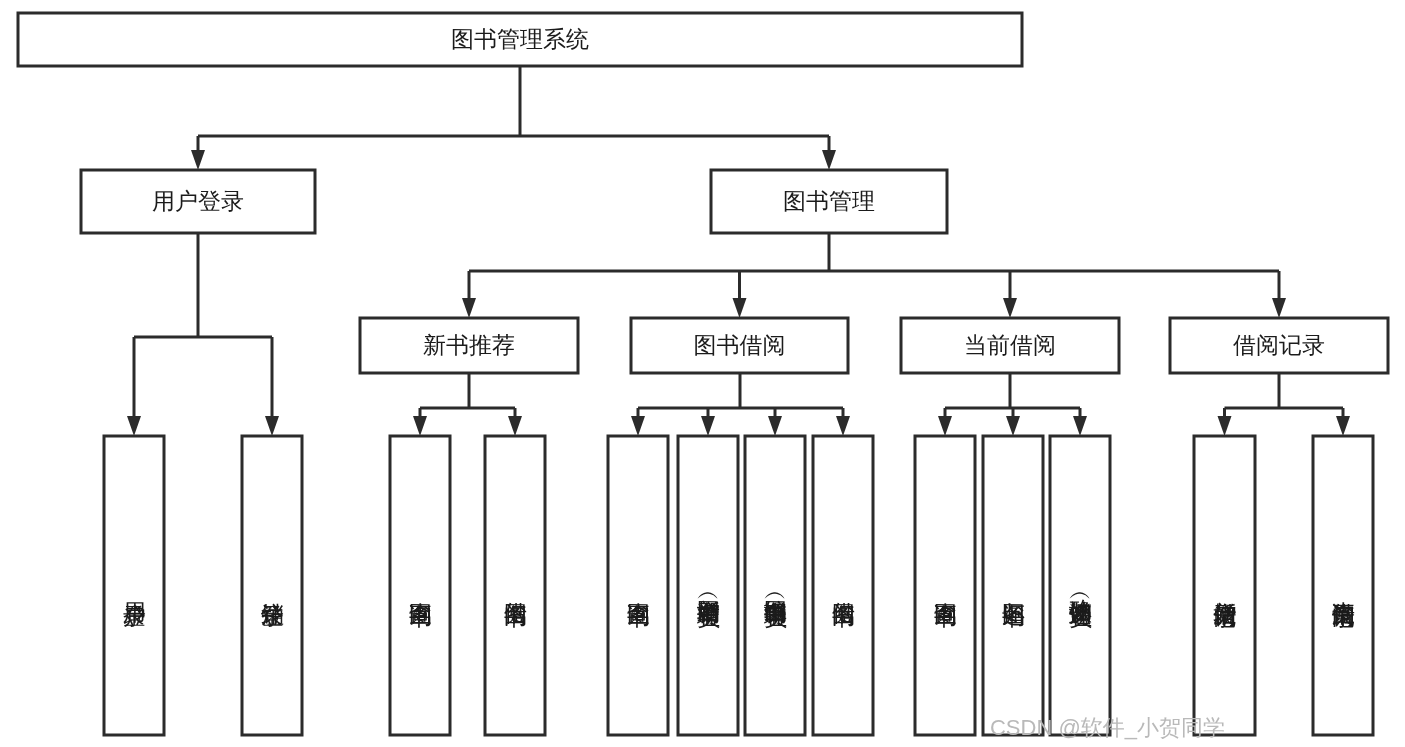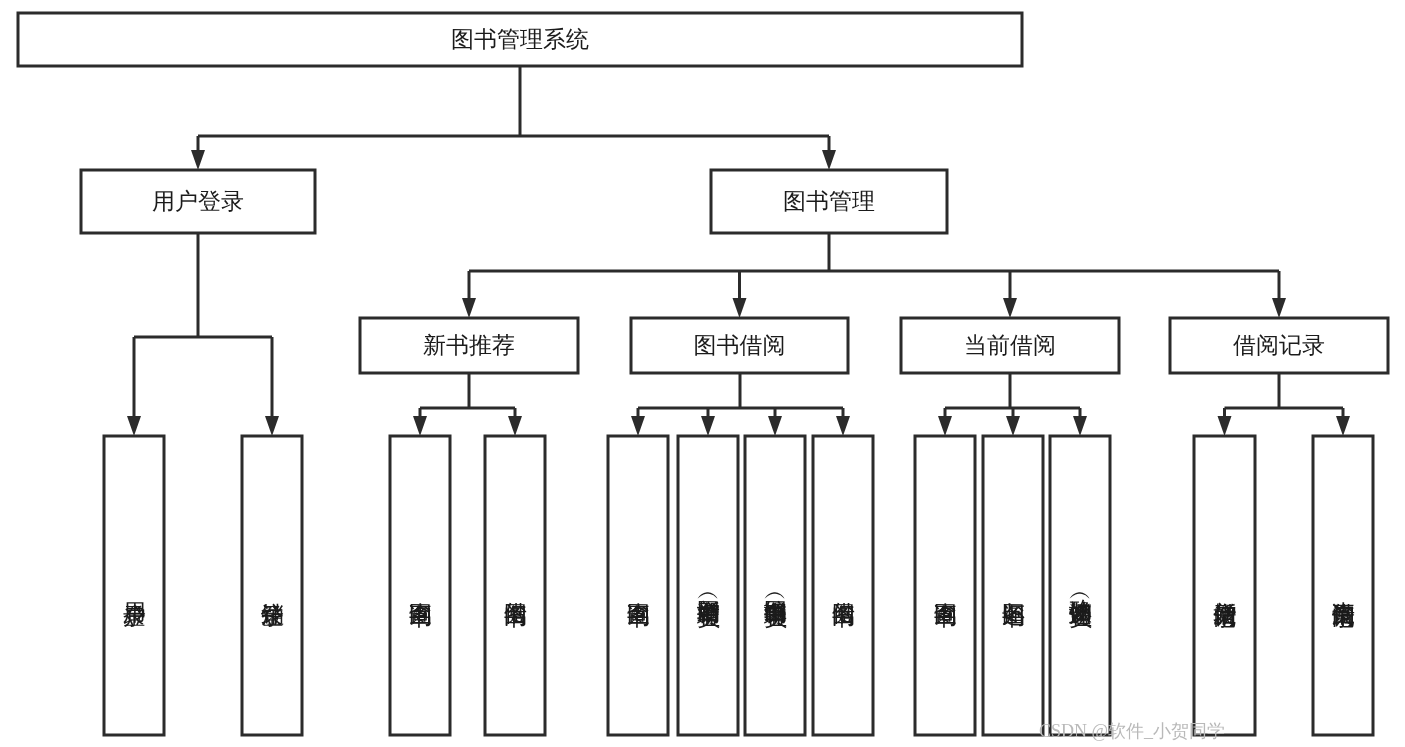--- a/index.html
+++ b/index.html
@@ -63,22 +63,22 @@
     align-items: center;
     justify-content: center;
     text-align: center;
     white-space: nowrap;
     pointer-events: none;
   }
   .watermark {
     position: absolute;
     right: 8px;
     bottom: 4px;
-    font-family: Liberation Serif, serif;
-    font-size: 18px;
+    font-family: Liberation Sans, sans-serif;
+    font-size: 22px;
     color: #b9b9b9;
     white-space: nowrap;
   }
 </style>
 </head>
 <body>
 
 <div id="diagram-root">
   <svg class="diagram-canvas" viewBox="0 0 1405 747" xmlns="http://www.w3.org/2000/svg">
     <g id="connectors-layer">

